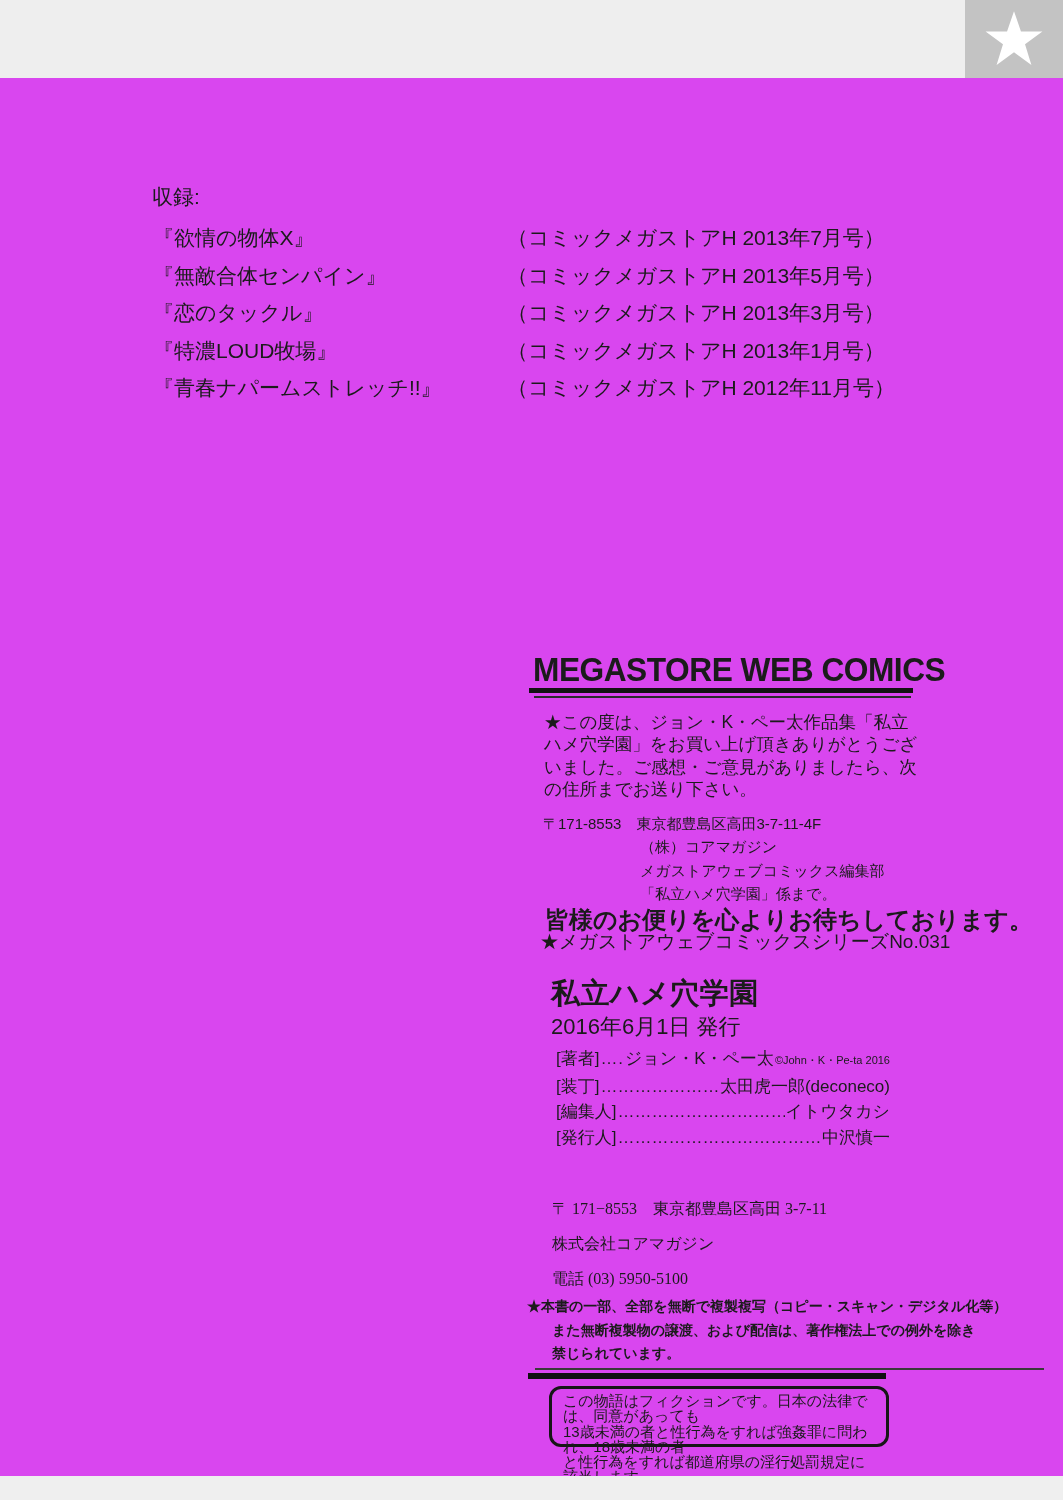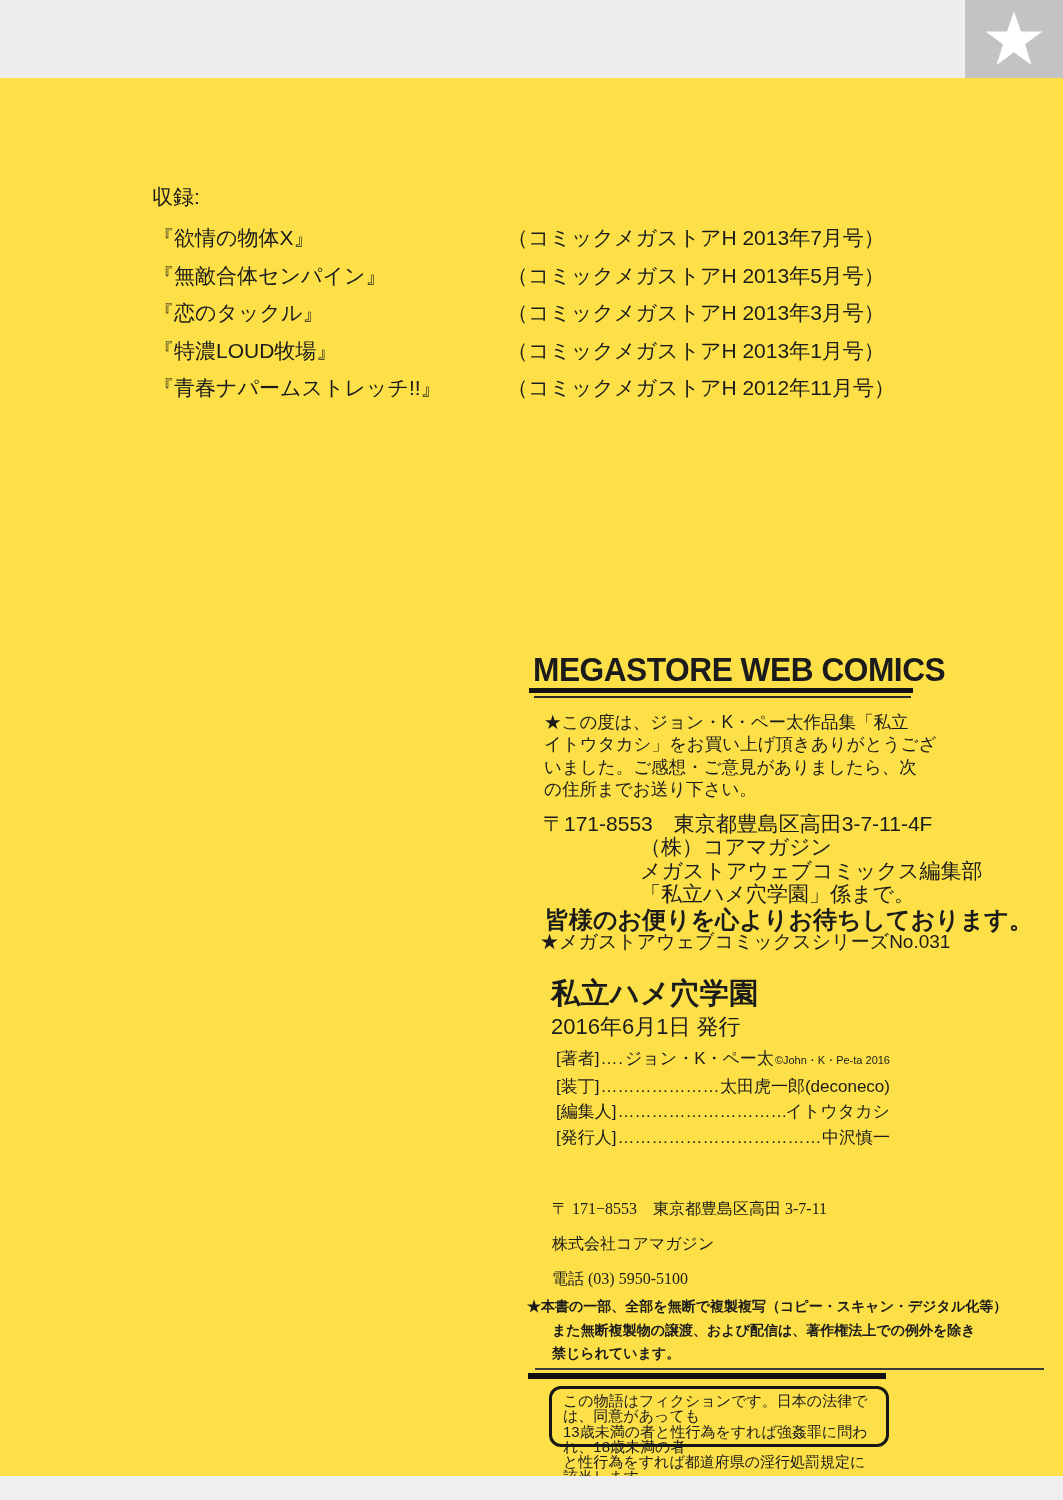--- a/index.html
+++ b/index.html
@@ -1,37 +1,37 @@
 <!DOCTYPE html>
 <html><head>
 <meta charset="utf-8">
 <style>
   html,body { margin:0; padding:0; background:#fff; }
   #page {
     position:relative; width:1063px; height:1500px; margin:0 auto;
-    background:#fde047; overflow:hidden;
+    background:#d946ef; overflow:hidden;
     font-family:"Liberation Sans", sans-serif; color:#1b1b1b;
   }
   
   .band { position:absolute; left:0; top:0; width:1063px; height:78px; background:#eeeeee; }
   .starbox { position:absolute; left:965px; top:0; width:98px; height:78px; background:#c3c3c3;
              display:flex; align-items:center; justify-content:center; }
   
   .toc-heading { position:absolute; left:152px; top:183px; font-size:21px; font-weight:500; }
   .toc-rows { position:absolute; left:153px; top:227px; }
   .toc-row { display:flex; align-items:baseline; font-size:21px; line-height:21px; margin-bottom:16.6px; font-weight:500; }
   .toc-title { width:354px; }
   
   .brand { position:absolute; left:533px; top:651px; font-size:33px; font-weight:800;
            letter-spacing:-0.5px; transform:scaleX(0.96); transform-origin:left; white-space:nowrap; }
   .rule-thick1 { position:absolute; left:529px; top:688px; width:384px; height:5px; background:#121212; }
   .rule-thin1  { position:absolute; left:534px; top:696px; width:377px; height:2px; background:#2a2a2a; }
   .thanks { position:absolute; left:544px; top:711px; font-size:17.5px; line-height:22.3px;
             white-space:pre-line; font-weight:500; }
-  .send-address { position:absolute; left:543px; top:812px; font-size:21px; line-height:23.4px; font-weight:500; }
+  .send-address { position:absolute; left:543px; top:812px; font-size:15px; line-height:23.4px; font-weight:500; }
   .send-address .indent { padding-left:97px; }
   .waiting { position:absolute; left:545px; top:904px; font-size:24px; font-weight:700; }
   .series  { position:absolute; left:540px; top:929px; font-size:19px; font-weight:500; }
   .book-title { position:absolute; left:551px; top:947px; font-size:29px; font-weight:800; letter-spacing:0.5px;margin-top:27px; }
   .pub-date   { position:absolute; left:551px; top:988px; font-size:22px; font-weight:500;margin-top:24px; }
   .credits { position:absolute; left:556px; top:1046px; width:334px; font-size:17px; font-weight:500; }
   .credit-row { display:flex; align-items:baseline; line-height:25.5px; }
   .credit-dots { flex:1; overflow:hidden; white-space:nowrap; margin:0 1px; }
   .credit-note { font-size:11px; white-space:nowrap; margin-left:1px; }
   .publisher { position:absolute; left:552px; top:1191px; font-family:"Liberation Serif", serif;
@@ -80,21 +80,21 @@
       <span class="toc-title">『青春ナパームストレッチ!!』</span>
       <span class="toc-source">（コミックメガストアH 2012年11月号）</span>
     </div>
   </div>
 
   <div class="brand">MEGASTORE WEB COMICS</div>
   <div class="rule-thick1"></div>
   <div class="rule-thin1"></div>
 
   <div class="thanks">★この度は、ジョン・K・ペー太作品集「私立
-イトウタカシ」をお買い上げ頂きありがとうござ
+ハメ穴学園」をお買い上げ頂きありがとうござ
 いました。ご感想・ご意見がありましたら、次
 の住所までお送り下さい。</div>
 
   <div class="send-address">
     <div>〒171-8553　東京都豊島区高田3-7-11-4F</div>
     <div class="indent">（株）コアマガジン</div>
     <div class="indent">メガストアウェブコミックス編集部</div>
     <div class="indent">「私立ハメ穴学園」係まで。</div>
   </div>
 

